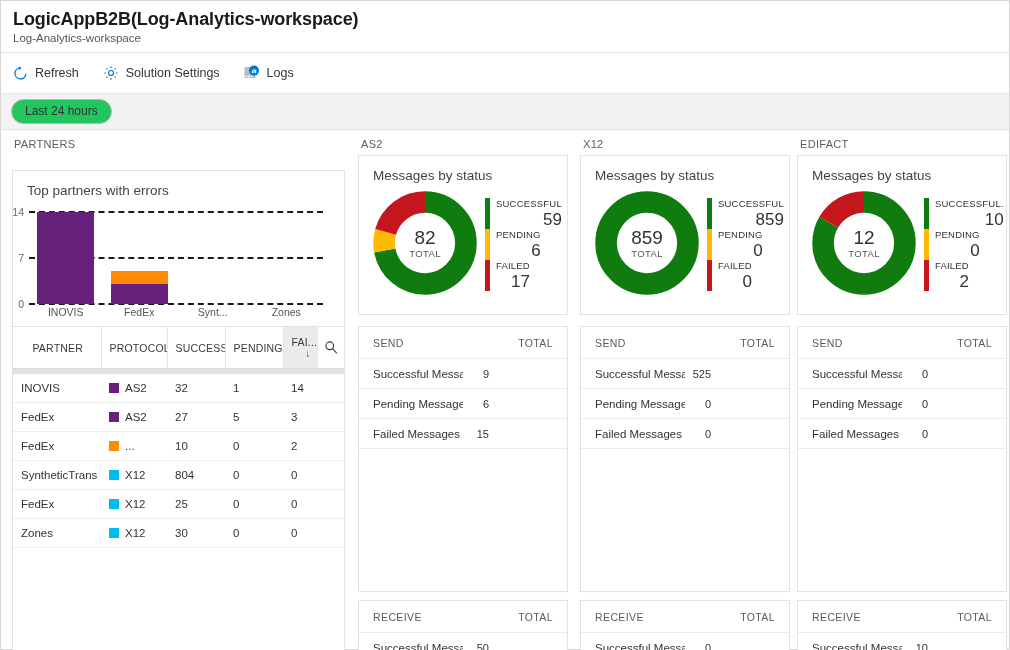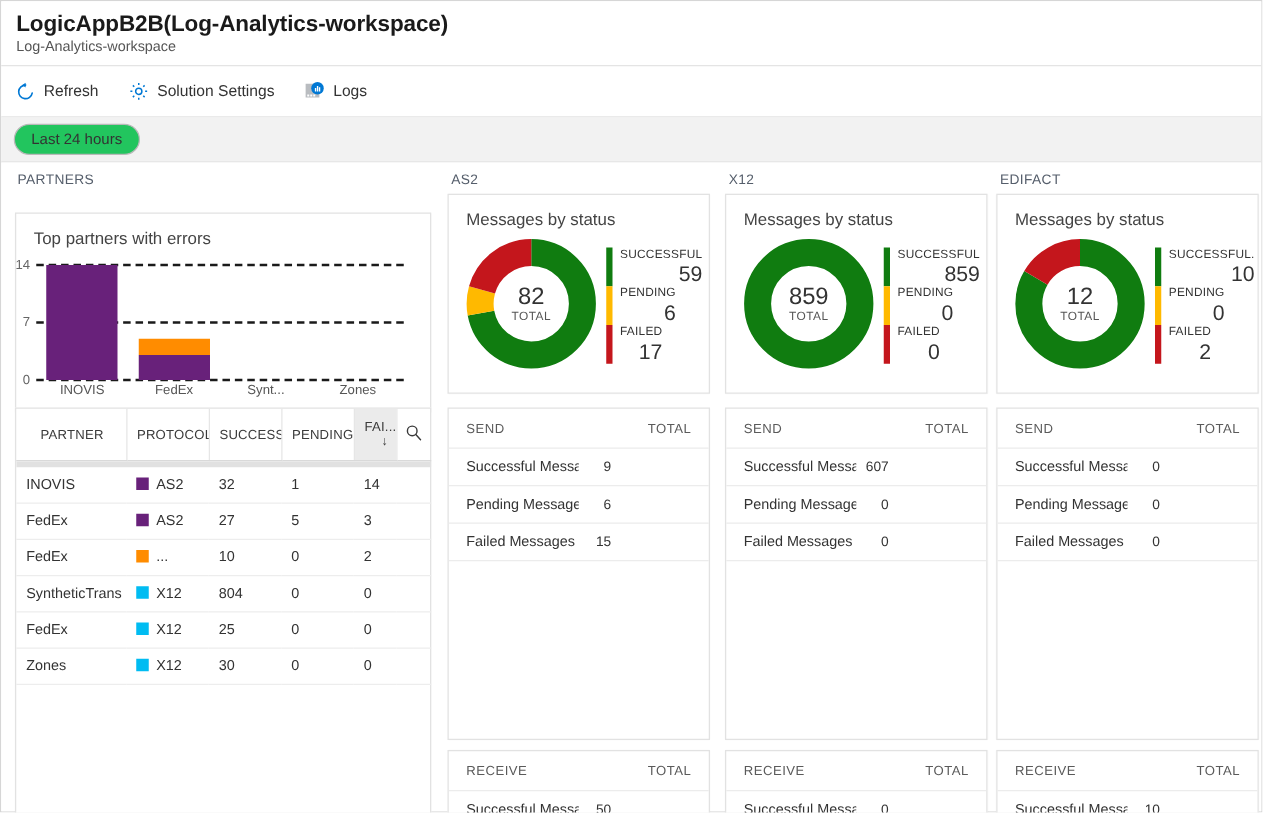--- a/index.html
+++ b/index.html
@@ -543,21 +543,21 @@
             </div>
           </div>
         </div>
         <div class="card list-card" id="x12-list">
           <div class="lhead">
             <span>SEND</span>
             <span>TOTAL</span>
           </div>
           <div class="lrow">
             <span class="lname">Successful Messages</span>
-            <span class="lval">607</span>
+            <span class="lval">525</span>
             <span class="lbarbox"><span class="lbar" style="width:62px"></span></span>
           </div>
           <div class="lrow">
             <span class="lname">Pending Messages</span>
             <span class="lval">0</span>
             <span class="lbarbox"></span>
           </div>
           <div class="lrow">
             <span class="lname">Failed Messages</span>
             <span class="lval">0</span>

